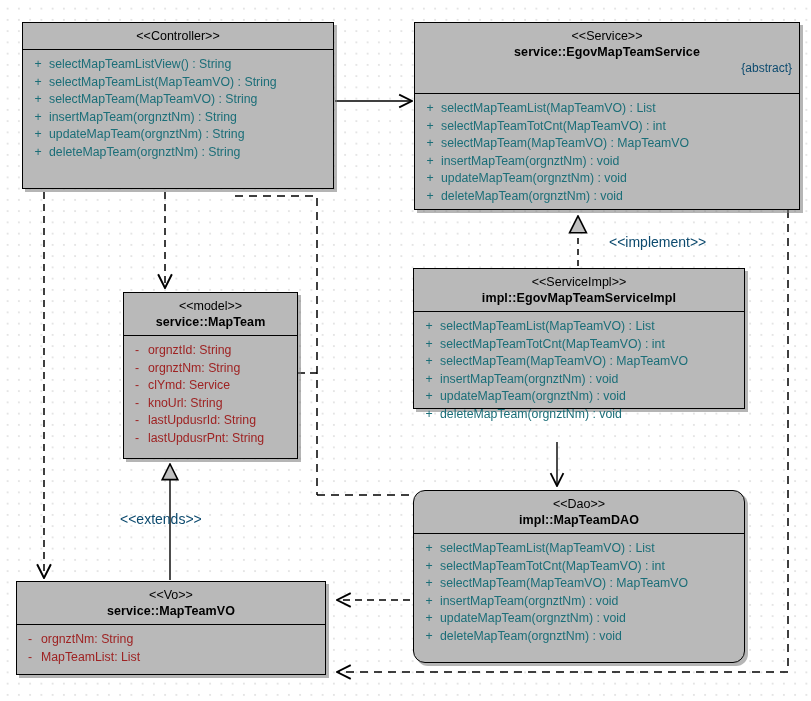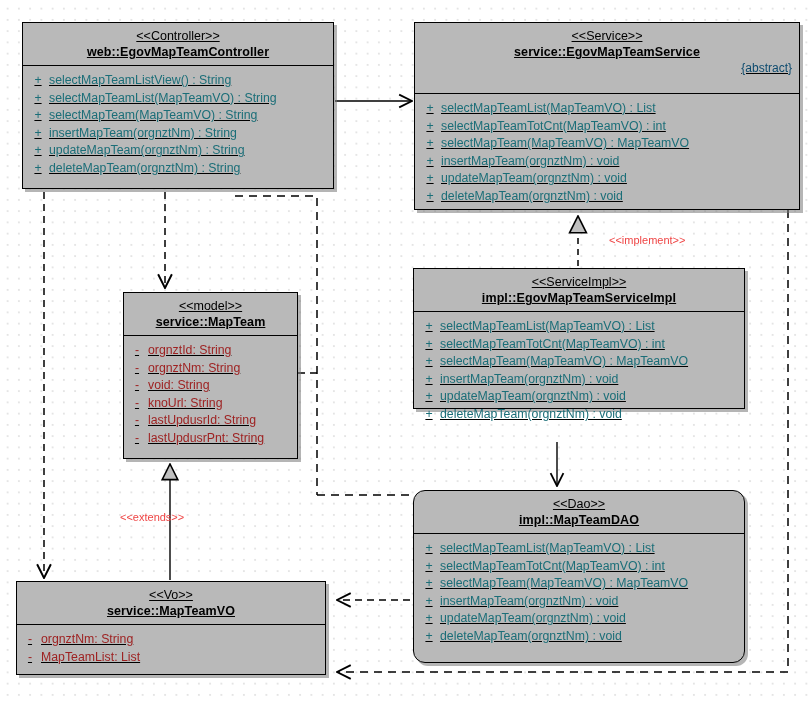--- a/index.html
+++ b/index.html
@@ -20,21 +20,20 @@
   
   #wires { position:absolute; left:0; top:0; width:811px; height:701px; }
 
   
   .uml-class {
     position:absolute;
     background:#b9b9b9;
     border:1px solid #000000;
     box-shadow: 3px 3px 0 rgba(120,120,120,0.55);
     z-index:5;
-    text-decoration:underline;
   }
   .uml-head {
     border-bottom:1px solid #000000;
     padding:6px 6px 5px 6px;
     position:relative;
   }
   .stereo {
     text-align:center;
     font-size:12.5px;
     color:#000;
@@ -65,22 +64,22 @@
     white-space:nowrap;
     display:flex;
   }
   .member .vis { width:22px; flex:0 0 22px; text-align:center; }
   .member.op   { color:#1b6e78; }
   .member.attr { color:#9e2222; }
 
   
   .edge-label {
     position:absolute;
-    font-size:11px;
-    color:#ef4444;
+    font-size:14px;
+    color:#0c4a6e;
     background:transparent;
     white-space:nowrap;
     z-index:6;
   }
 </style>
 </head>
 <body>
 
 <div id="canvas">
 
@@ -123,21 +122,20 @@
      MapTeamVO (dashed, far-right trunk down and left) --&gt;
     <path d="M 788 210 L 788 672 L 337 672" fill="none" stroke="#000" stroke-width="1.5" stroke-dasharray="8,6" marker-end="url(#openArrow)"></path>
   </svg>
 
   <div class="edge-label" style="left:609px; top:234px;">&lt;&lt;implement&gt;&gt;</div>
   <div class="edge-label" style="left:120px; top:511px;">&lt;&lt;extends&gt;&gt;</div>
 
   <div class="uml-class" style="left:22px; top:22px; width:312px; height:167px;">
     <div class="uml-head">
       <div class="stereo">&lt;&lt;Controller&gt;&gt;</div>
-      <div class="cname">web::EgovMapTeamController</div>
     </div>
     <div class="uml-body">
       <div class="member op">
         <span class="vis">+</span>
         <span>selectMapTeamListView() : String</span>
       </div>
       <div class="member op">
         <span class="vis">+</span>
         <span>selectMapTeamList(MapTeamVO) : String</span>
       </div>
@@ -269,21 +267,21 @@
       <div class="member attr">
         <span class="vis">-</span>
         <span>orgnztId:  String</span>
       </div>
       <div class="member attr">
         <span class="vis">-</span>
         <span>orgnztNm:  String</span>
       </div>
       <div class="member attr">
         <span class="vis">-</span>
-        <span>void:  String</span>
+        <span>clYmd:  Service</span>
       </div>
       <div class="member attr">
         <span class="vis">-</span>
         <span>knoUrl:  String</span>
       </div>
       <div class="member attr">
         <span class="vis">-</span>
         <span>lastUpdusrId:  String</span>
       </div>
       <div class="member attr">

